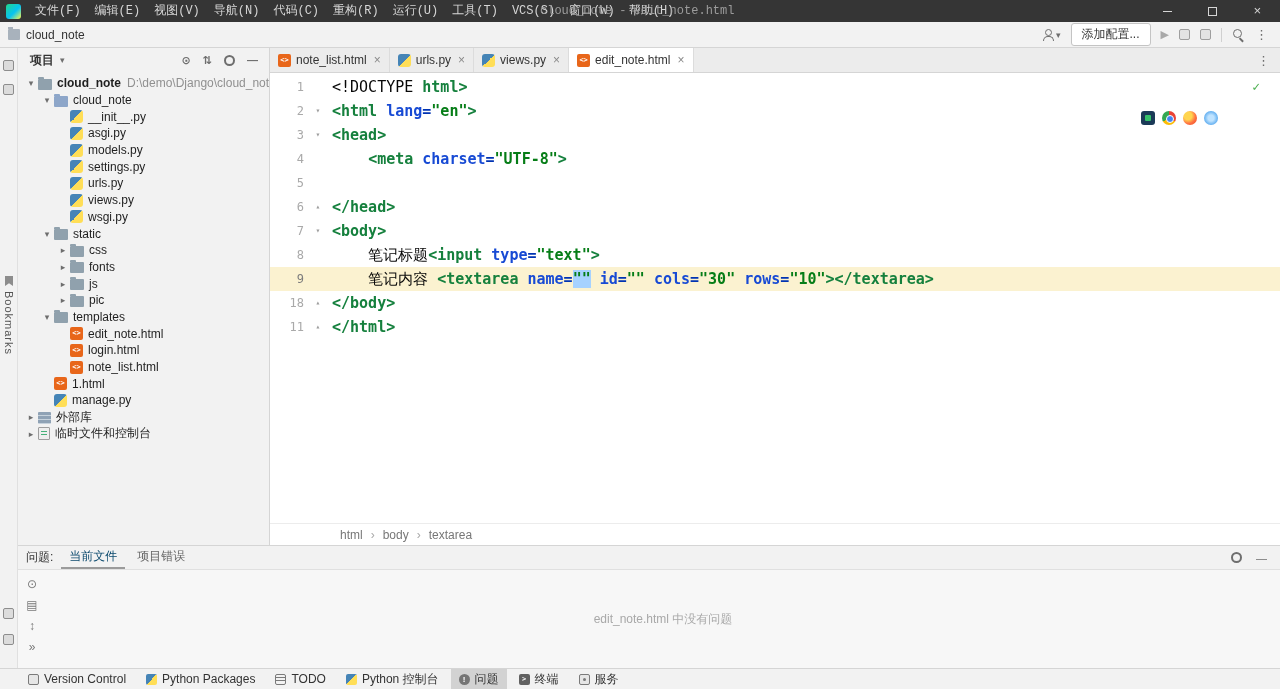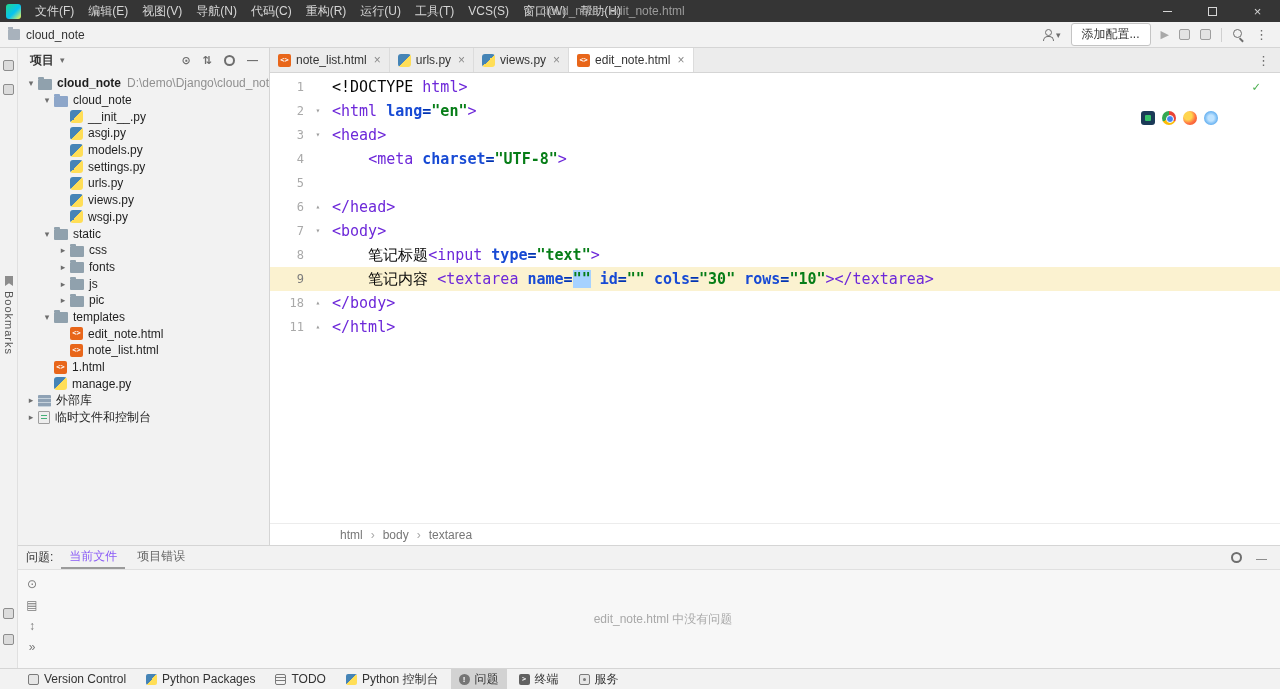--- a/index.html
+++ b/index.html
@@ -93,21 +93,21 @@
 
   .editor { flex:1 1 auto; position:relative; background:#fff; overflow:hidden; font-family:"DejaVu Sans Mono",monospace; padding-top:2px; }
   .line { display:flex; height:24px; line-height:24px; }
   .line.current { background:#fbf2d0; }
   .ln { width:34px; flex:0 0 auto; text-align:right; color:#a9a9a9; font-size:12px; }
   .line.current .ln { color:#7c7c7c; }
   .fold { width:28px; flex:0 0 auto; text-align:center; color:#9e9e9e; font-size:8px; }
   .code { white-space:pre; font-size:15px; color:#080808; }
   .tok-doc { color:#080808; }
   .tok-txt { color:#080808; }
-  .tok-tag { color:#6d28d9; font-weight:normal; }
+  .tok-tag { color:#15803d; font-weight:bold; }
   .tok-attr { color:#174ad4; font-weight:bold; }
   .tok-eq  { color:#0033b3; font-weight:bold; }
   .tok-val { color:#067d17; font-weight:bold; }
   .sel { background:#a6d2ff; }
   .browser-icons { position:absolute; top:38px; right:62px; display:flex; gap:7px; }
   .bicon { width:14px; height:14px; display:inline-block; }
   .b-ie { background:#1b3a57; border-radius:3px; position:relative; }
   .b-ie::before { content:''; position:absolute; left:4px; top:4px; width:6px; height:6px; background:#35c26a; border-radius:1px; }
   .b-chrome { border-radius:50%; background:conic-gradient(#ea4335 0 120deg,#fbbc05 120deg 240deg,#34a853 240deg 360deg); position:relative; }
   .b-chrome::before { content:''; position:absolute; left:4px; top:4px; width:6px; height:6px; background:#4285f4; border:1px solid #fff; border-radius:50%; }
@@ -118,21 +118,21 @@
   .breadcrumbs { height:22px; border-top:1px solid #ececec; background:#fff; display:flex; align-items:center; gap:8px; padding-left:70px; flex:0 0 auto; }
   .crumb { color:#777; }
   .crumb-sep { color:#aaa; }
 
   
   .problems { height:123px; flex:0 0 auto; background:#f7f7f7; border-top:1px solid #d5d5d5; display:flex; flex-direction:column; }
   .problems-header { height:24px; background:#f2f2f2; border-bottom:1px solid #e0e0e0; display:flex; align-items:center; padding:0 10px 0 8px; gap:8px; flex:0 0 auto; }
   .p-label { color:#333; }
   .ptabs { display:flex; gap:4px; height:100%; align-items:stretch; }
   .ptab { display:flex; align-items:center; padding:0 8px; color:#666; border-bottom:2px solid transparent; }
-  .ptab.active { color:#8b5cf6; border-bottom-color:#9b9b9b; }
+  .ptab.active { color:#0c4a6e; border-bottom-color:#9b9b9b; }
   .problems-body { flex:1 1 auto; display:flex; min-height:0; }
   .p-toolbar { width:28px; flex:0 0 auto; display:flex; flex-direction:column; align-items:center; gap:9px; padding-top:8px; }
   .p-tool { color:#7a7a7a; font-size:12px; line-height:12px; }
   .p-content { flex:1 1 auto; position:relative; }
   .p-empty { position:absolute; left:50%; top:42%; transform:translateX(-50%); color:#a8a8a8; }
 
   
   .toolwindow-bar { height:21px; background:#f2f2f2; border-top:1px solid #d5d5d5; display:flex; align-items:stretch; padding-left:20px; gap:4px; flex:0 0 auto; }
   .tw-item { display:flex; align-items:center; gap:5px; padding:0 8px; color:#333; }
   .tw-item.active { background:#d2d2d2; }
@@ -151,21 +151,21 @@
   .sb-left-icon { width:11px; height:11px; border:1px solid #8d8d8d; border-radius:2px; background:#dcdcdc; display:inline-block; }
   .sb-items { display:flex; gap:16px; }
   .status-item { color:#6b6b6b; font-size:11.5px; }
   .hector { width:11px; height:11px; border-radius:50%; background:#9e9e9e; display:inline-block; margin-left:14px; }
 </style>
 </head>
 <body>
 
 <div class="app">
 
-  <div class="titlebar" style="position:relative;">
+  <div class="titlebar" style="position:relative;font-family:Liberation Mono, monospace;">
     <span class="logo"></span>
     <nav class="menubar" id="menu-bar">
         <span class="menu-item">文件(F)</span>
         <span class="menu-item">编辑(E)</span>
         <span class="menu-item">视图(V)</span>
         <span class="menu-item">导航(N)</span>
         <span class="menu-item">代码(C)</span>
         <span class="menu-item">重构(R)</span>
         <span class="menu-item">运行(U)</span>
         <span class="menu-item">工具(T)</span>
@@ -310,20 +310,25 @@
                 <span class="tree-label">templates</span>
               </div>
               <div class="tree-row" style="padding-left: 38px;">
                 <span class="tree-arrow"></span>
                 <span class="fi fi-html"></span>
                 <span class="tree-label">edit_note.html</span>
               </div>
               <div class="tree-row" style="padding-left: 38px;">
                 <span class="tree-arrow"></span>
                 <span class="fi fi-html"></span>
+                <span class="tree-label">login.html</span>
+              </div>
+              <div class="tree-row" style="padding-left: 38px;">
+                <span class="tree-arrow"></span>
+                <span class="fi fi-html"></span>
                 <span class="tree-label">note_list.html</span>
               </div>
               <div class="tree-row" style="padding-left: 22px;">
                 <span class="tree-arrow"></span>
                 <span class="fi fi-html"></span>
                 <span class="tree-label">1.html</span>
               </div>
               <div class="tree-row" style="padding-left: 22px;">
                 <span class="tree-arrow"></span>
                 <span class="fi fi-py"></span>

